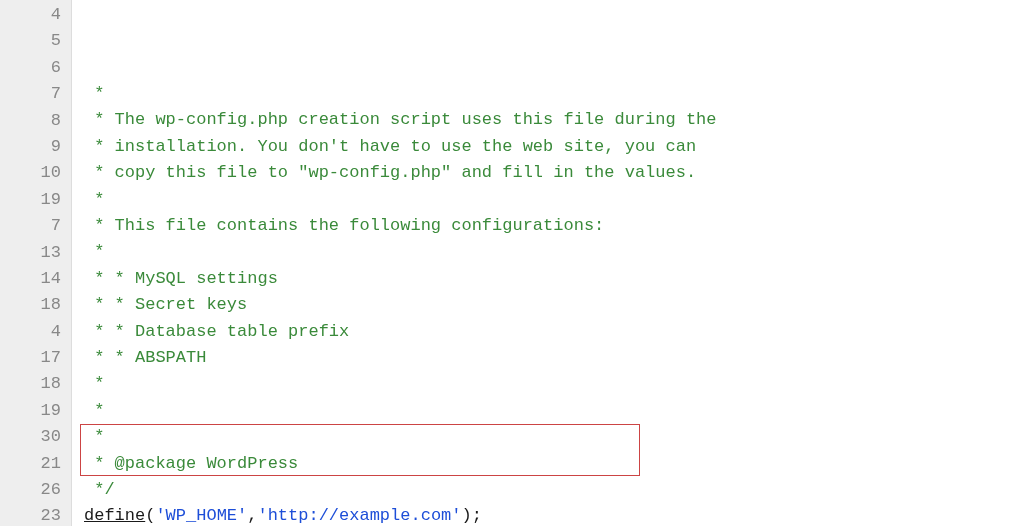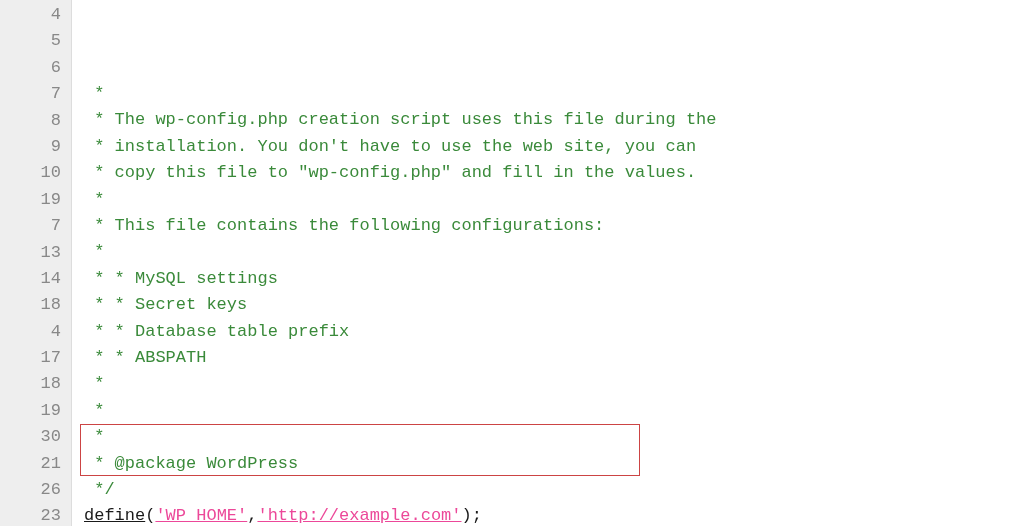--- a/index.html
+++ b/index.html
@@ -29,21 +29,21 @@
     }
     .gutter div { height: 26.4px; line-height: 26.4px; }
     .code {
       padding-left: 12px;
       padding-top: 2px;
       position: relative;
       white-space: pre;
     }
     .line { height: 26.4px; line-height: 26.4px; }
     .comment { color: #3a8a3a; }
-    .string  { color: #ec4899; text-decoration: underline; }
+    .string  { color: #1d4ed8; }
     .func    { color: #1a1a1a; text-decoration: underline; }
     .paren   { color: #1a1a1a; }
     .highlight-box {
       position: absolute;
       border: 1px solid #cc4444;
       left: 8px;
       width: 560px;
       top: 424px;
       height: 52px;
       pointer-events: none;

